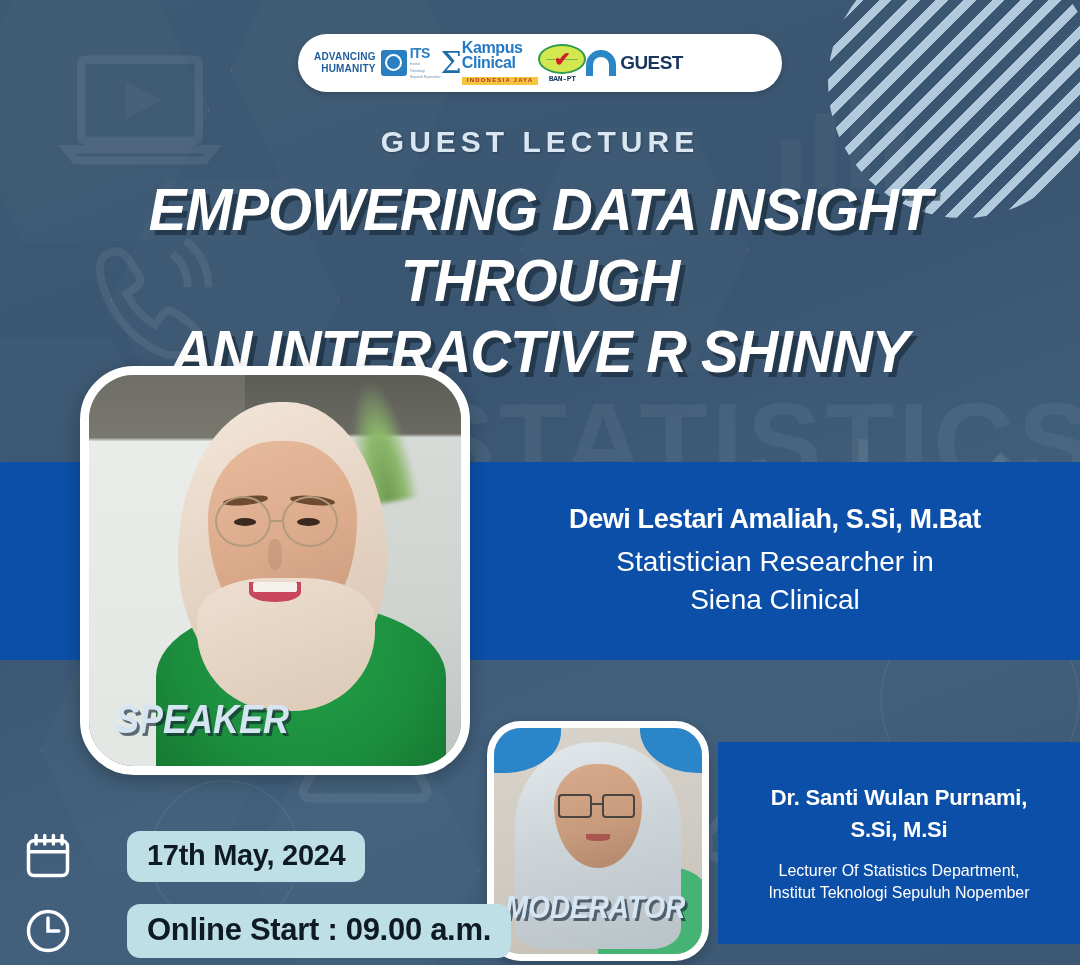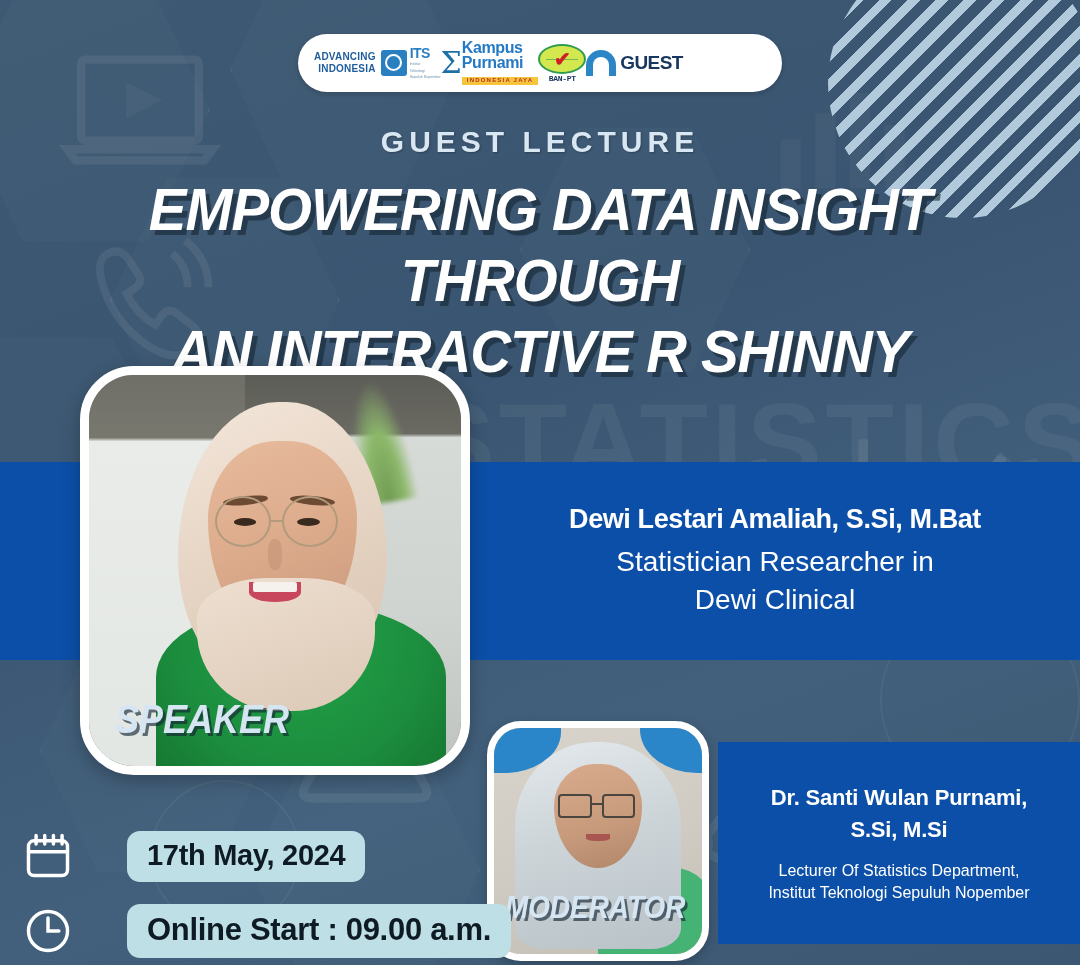--- a/index.html
+++ b/index.html
@@ -376,41 +376,41 @@
 
   <div class="stat-watermark">STATISTICS</div>
 
   <div class="corner-stripes"></div>
 
   <div class="logo-bar">
 
     <div class="logo-item">
       <div class="adv-hum">
         <span>ADVANCING</span><br>
-        <span>INDONESIA</span>
+        <span>HUMANITY</span>
       </div>
       <div class="its-mark">
           <div class="ring"></div>
         </div>
       <div class="its-text">
         <span class="big">ITS</span>
         <span class="small">Institut</span>
         <span class="small">Teknologi</span>
         <span class="small">Sepuluh Nopember</span>
       </div>
     </div>
 
     <div class="logo-item">
       <span class="sigma-logo">Σ</span>
     </div>
 
     <div class="logo-item">
       <div class="km">
         <span class="k1">Kampus</span>
-        <span class="k2">Purnami</span>
+        <span class="k2">Clinical</span>
         <span class="k3">INDONESIA JAYA</span>
       </div>
     </div>
 
     <div class="logo-item banpt">
       <div>
         <div class="globe">
           <span class="check">✔</span>
         </div>
         <div class="lbl">BAN-PT</div>
@@ -429,21 +429,21 @@
     <span class="l1">EMPOWERING DATA INSIGHT THROUGH</span>
     <span class="l2">AN INTERACTIVE R SHINNY</span>
   </div>
 
   <div class="speaker-band"></div>
 
   <div class="speaker-info">
     <div class="name">Dewi Lestari Amaliah, S.Si, M.Bat</div>
     <div class="role">
       <span>Statistician Researcher in</span><br>
-      <span>Dewi Clinical</span>
+      <span>Siena Clinical</span>
     </div>
   </div>
 
   <div class="speaker-photo">
     <div class="ph-inner">
       <div class="ph-wallL"></div>
       <div class="ph-wallR"></div>
       <div class="ph-plant"></div>
       <div class="ph-shirt"></div>
       <div class="ph-hijab"></div>

